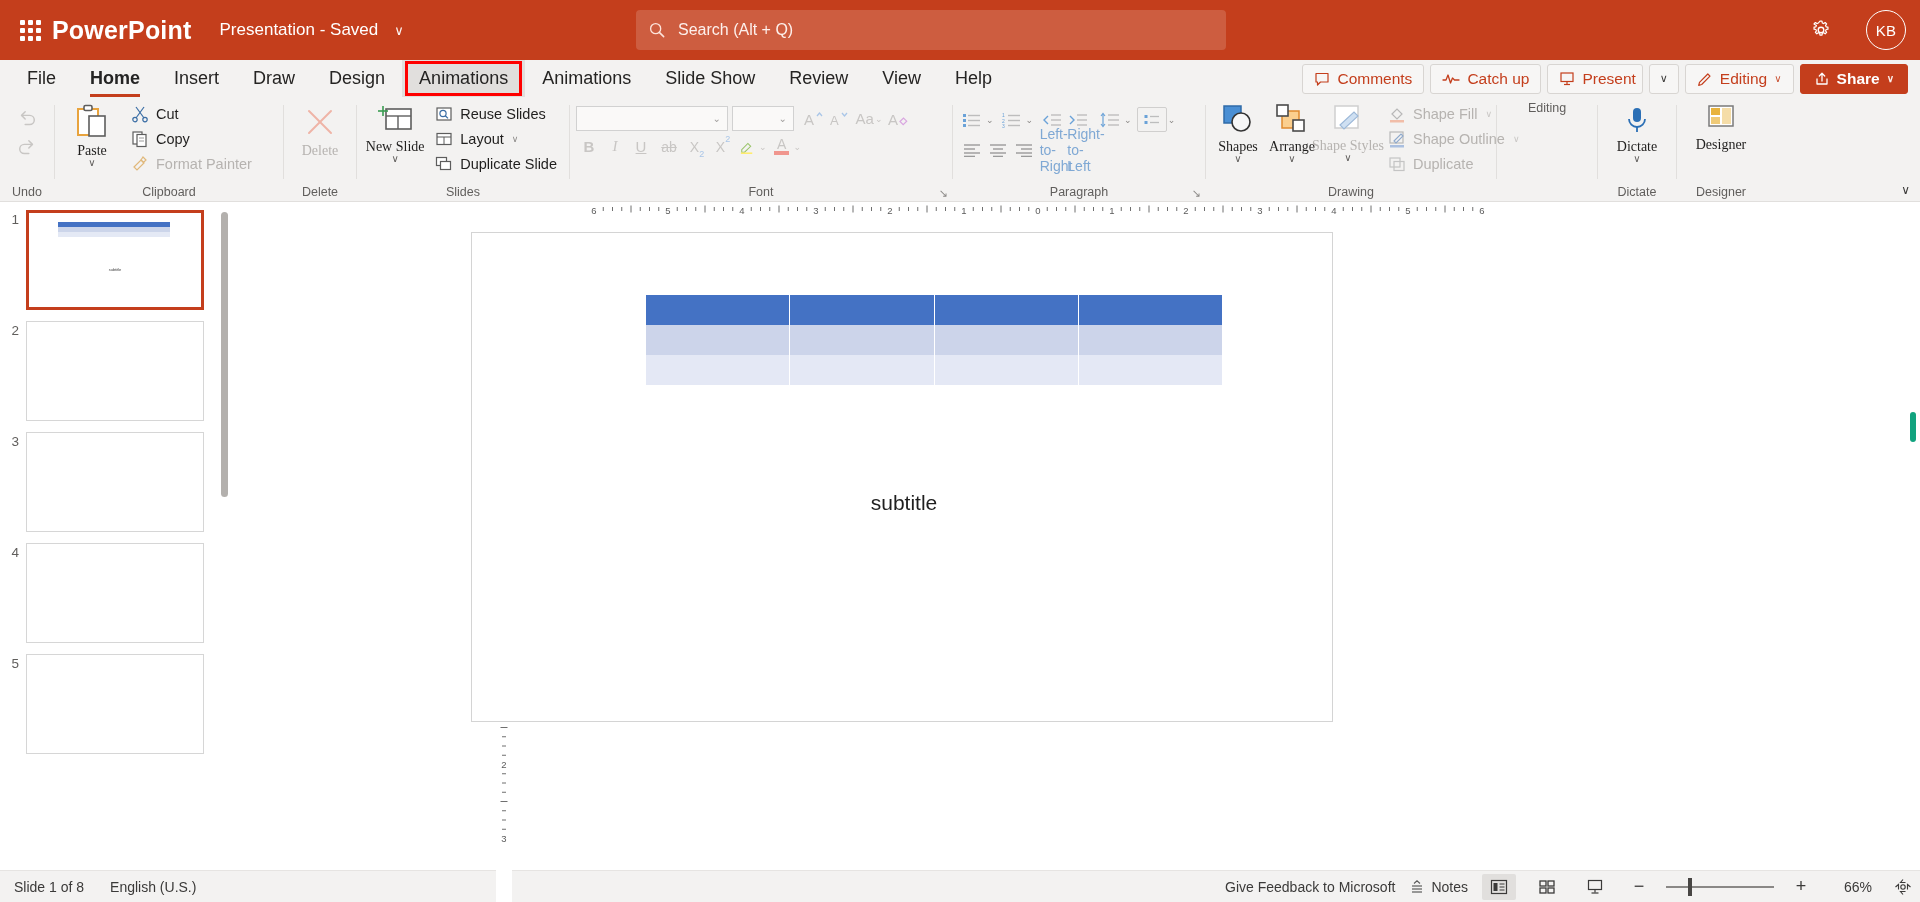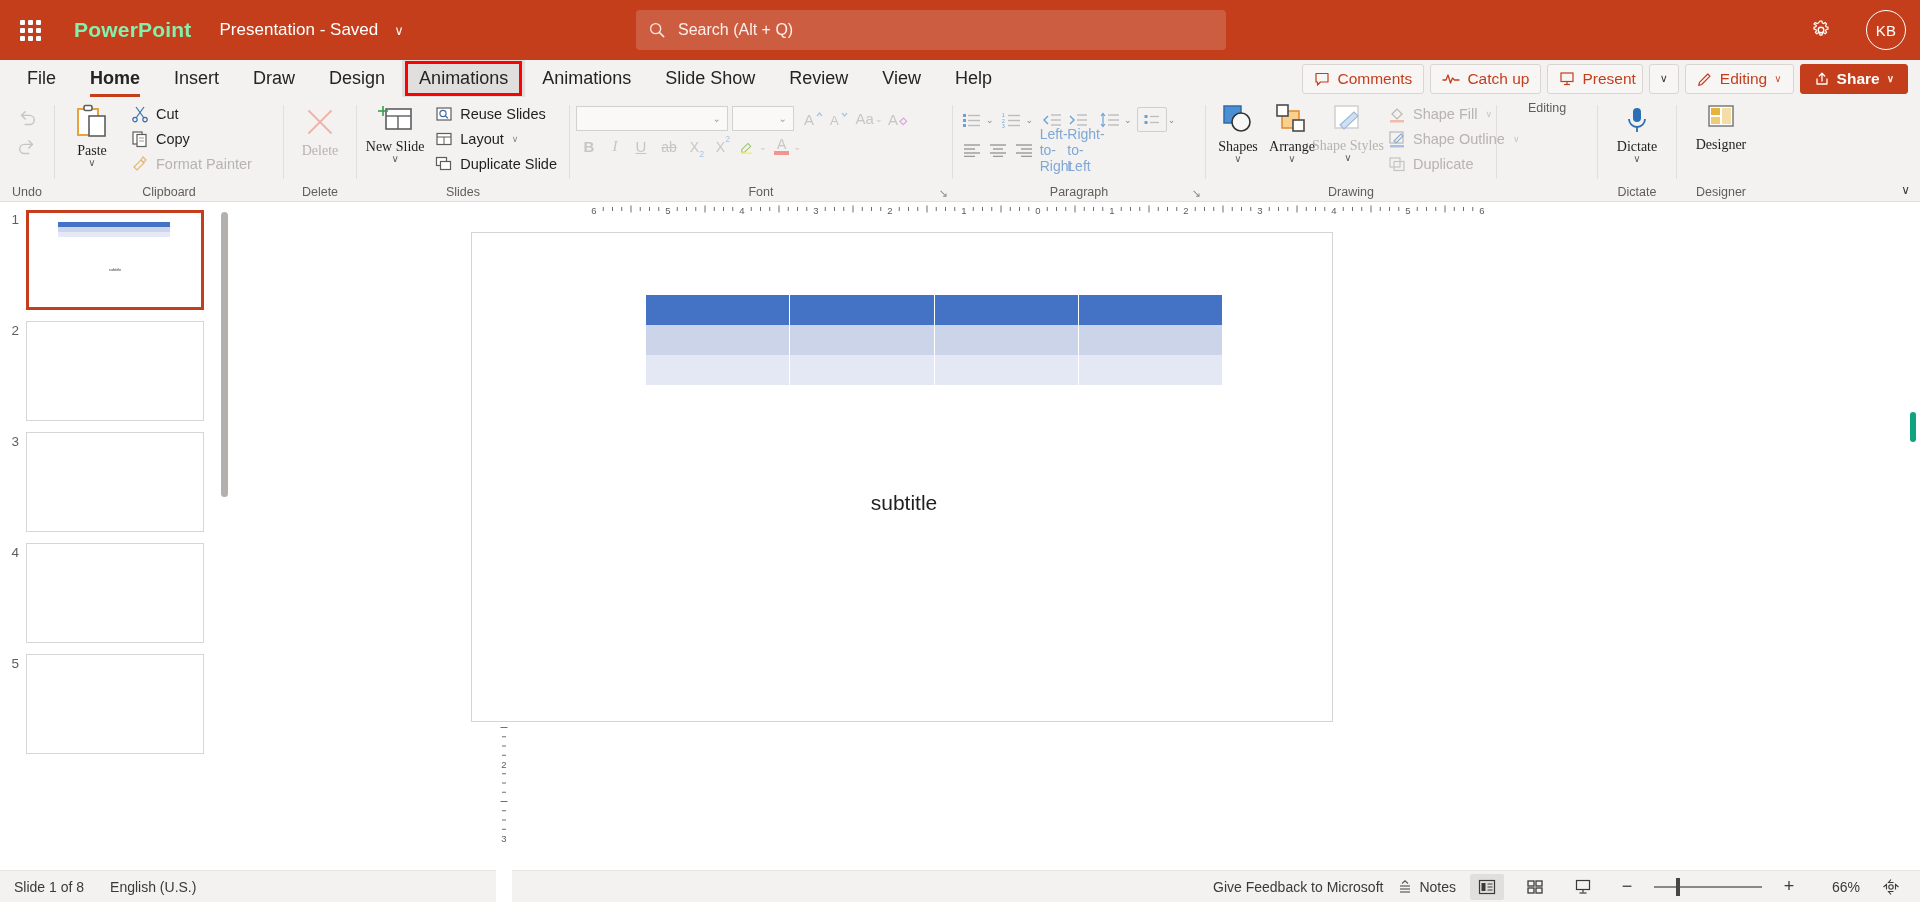--- a/index.html
+++ b/index.html
@@ -14,21 +14,21 @@
   #app { position: relative; width: 1920px; height: 902px; display: flex; flex-direction: column; }
 
   
   .titlebar {
     height: 60px; background: #c43e1c; display: flex; align-items: center;
     flex: 0 0 60px; color: #fff; position: relative;
   }
   .waffle { width: 44px; height: 44px; margin-left: 8px; display: flex; align-items: center; justify-content: center; cursor: pointer; border-radius: 3px; }
   .waffle-grid { display: grid; grid-template-columns: repeat(3,5px); grid-template-rows: repeat(3,5px); gap: 3px; }
   .waffle-grid i { display: block; width: 5px; height: 5px; background: #fff; border-radius: 1px; }
-  .app-name { font-size: 21px; font-weight: bold; margin-left: 22px; letter-spacing: .2px; color: #86efac; }
+  .app-name { font-size: 25px; font-weight: bold; margin-left: 0; letter-spacing: .2px; color: #ffffff; }
   .doc-title { font-size: 17px; margin-left: 28px; color: #fff; white-space: nowrap; }
   .title-chevron { margin-left: 16px; font-size: 13px; color: #fff; cursor: pointer; opacity: .95; }
   .search-wrap { position: absolute; left: 636px; width: 590px; top: 10px; height: 40px; }
   .search-box {
     width: 100%; height: 40px; background: #d0604291; background: rgba(255,255,255,0.16);
     border-radius: 4px; display: flex; align-items: center; padding: 0 12px; cursor: text;
   }
   .search-box .mag { width: 18px; height: 18px; flex: 0 0 18px; margin-right: 12px; }
   .search-input-txt { font-size: 16px; color: #fdf0ec; }
   .tb-right { position: absolute; right: 14px; display: flex; align-items: center; gap: 28px; }
@@ -170,21 +170,21 @@
 
   .right-scroll { position: absolute; right: 4px; top: 195px; width: 6px; height: 30px; background: #11a37f; border-radius: 3px; }
 
   
   .statusbar {
     height: 32px; flex: 0 0 32px; background: #f3f2f1; display: flex; align-items: center;
     font-size: 14px; color: #3b3a39; border-top: 1px solid #e6e4e2;
   }
   .sb-left { display: flex; align-items: center; gap: 26px; padding-left: 14px; }
   .sb-item { cursor: pointer; white-space: nowrap; }
-  .sb-right { margin-left: auto; display: flex; align-items: center; gap: 14px; padding-right: 12px; }
+  .sb-right { margin-left: auto; display: flex; align-items: center; gap: 14px; }
   .viewbtn { width: 34px; height: 26px; display: flex; align-items: center; justify-content: center; cursor: pointer; border-radius: 2px; }
   .viewbtn.active { background: #e1dfdd; }
   .zoomslider { display: flex; align-items: center; gap: 0; }
   .zs-track { width: 108px; height: 2px; background: #8a8886; position: relative; }
   .zs-thumb { position: absolute; left: 22px; top: -8px; width: 4px; height: 18px; background: #484644; }
   .zoomval { width: 44px; text-align: right; cursor: pointer; }
   .zbtn { width: 26px; height: 26px; display: flex; align-items: center; justify-content: center; cursor: pointer; font-size: 18px; color: #3b3a39; }
 </style>
 </head>
 <body>

